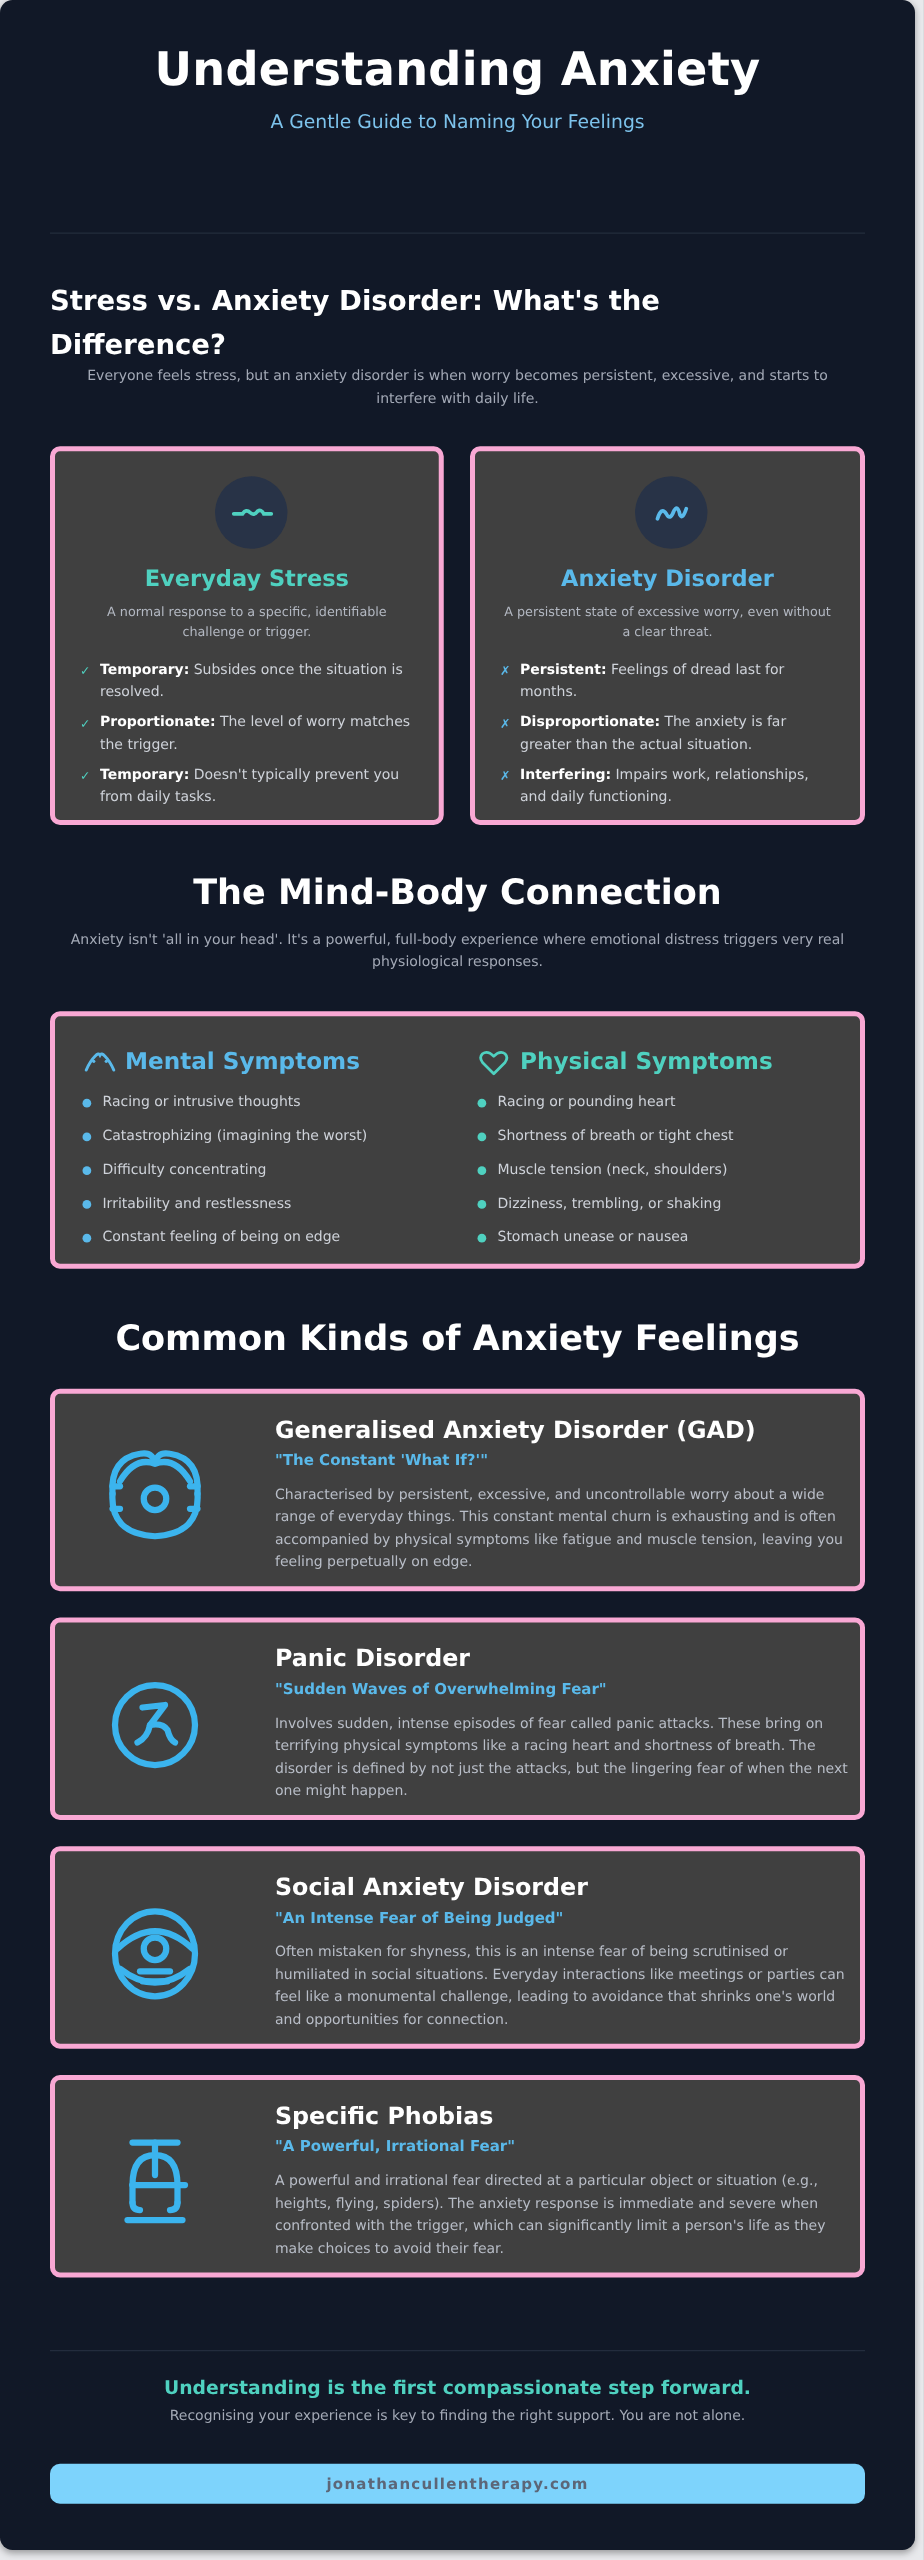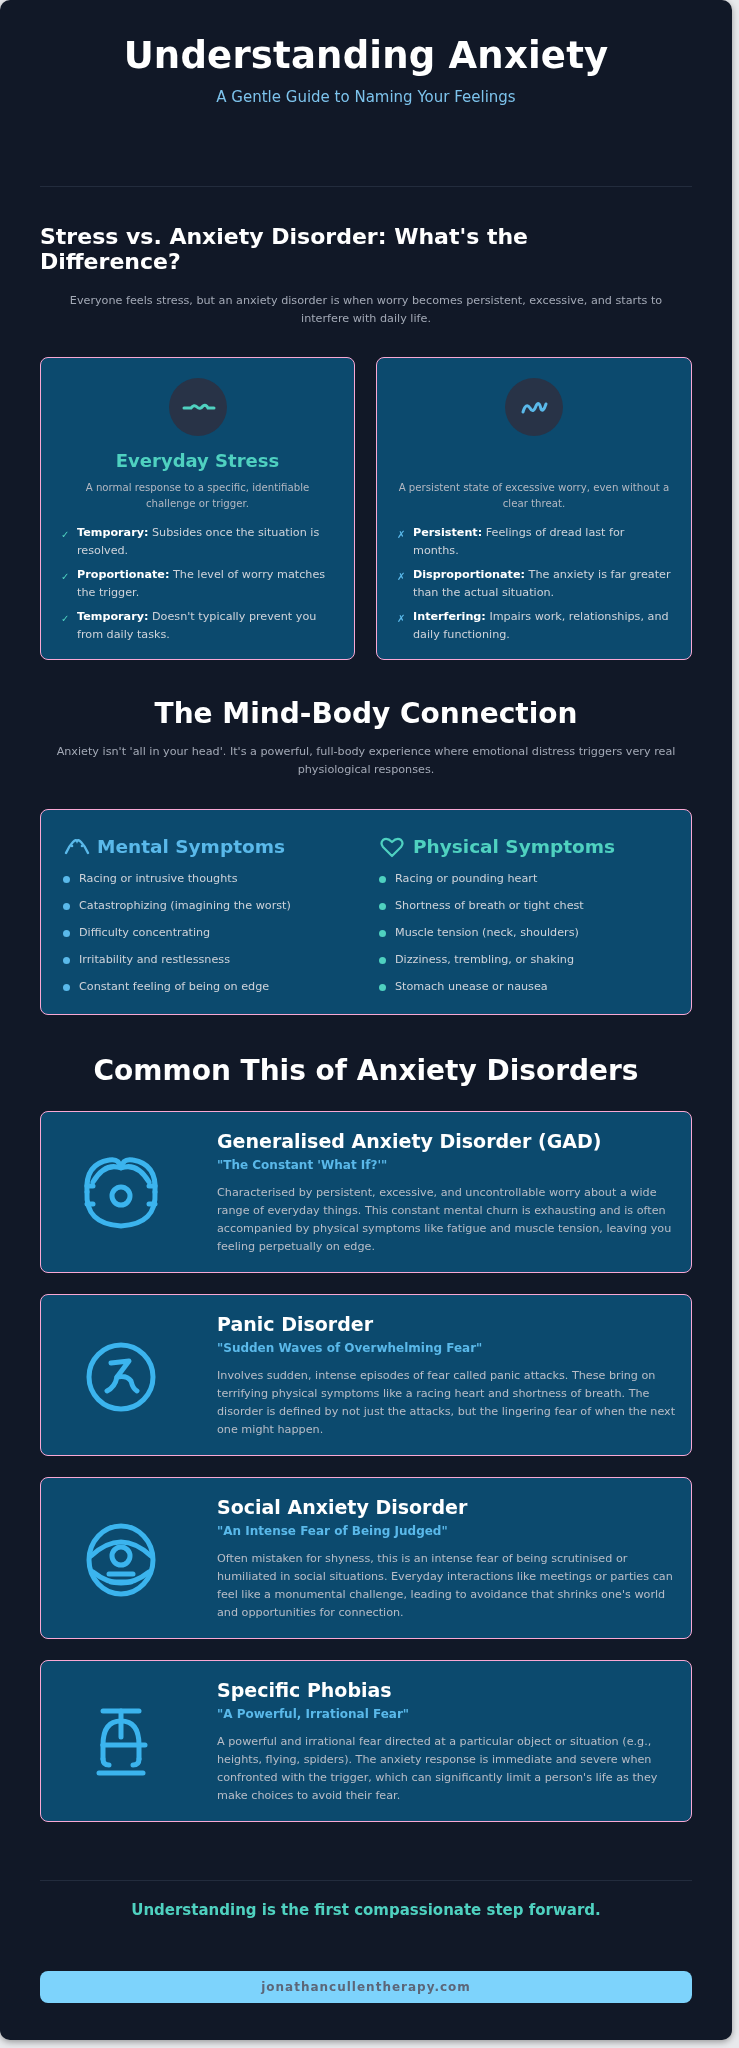--- a/index.html
+++ b/index.html
@@ -11,26 +11,26 @@
     box-shadow: 0 2px 6px rgba(0,0,0,0.35);
   }
 
   
   .title { position: absolute; top: 34px; left: 0; width: 732px; text-align: center; font-size: 37px; font-weight: bold; color: #ffffff; letter-spacing: 0.2px; }
   .subtitle { position: absolute; top: 88px; left: 0; width: 732px; text-align: center; font-size: 15px; color: #7dc3ec; }
   .intro { position: absolute; top: 116px; left: 90px; width: 552px; text-align: center; font-size: 11.2px; line-height: 17px; color: #a3a9b6; }
   .hr { position: absolute; left: 40px; width: 652px; height: 1px; background: #232c3d; }
 
   
-  .h2-left { position: absolute; left: 40px; top: 224px; width: 600px; font-size: 22px; font-weight: bold; color: #ffffff; line-height: 25px; }
+  .h2-left { position: absolute; left: 40px; top: 224px; width: 600px; font-size: 22px; font-weight: bold; color: #ffffff; line-height: 35px; }
   .h2-center { position: absolute; left: 0; width: 732px; text-align: center; font-size: 28px; font-weight: bold; color: #ffffff; }
   .sec-desc { position: absolute; left: 60px; width: 612px; text-align: center; font-size: 11.2px; line-height: 18px; color: #a3a9b6; }
 
   
-  .card { position: absolute; background: #0c4a6e; border: 1px solid #f9a8d4; border-radius: 8px; }
+  .card { position: absolute; background: #404040; border: 4px solid #f9a8d4; border-radius: 8px; }
   .icon-circle { position: absolute; width: 58px; height: 58px; border-radius: 50%; background: #283347; }
   .icon-circle svg { position: absolute; left: 0; top: 0; }
   .card-title { position: absolute; left: 0; width: 100%; text-align: center; font-size: 18px; font-weight: bold; }
   .card-desc { position: absolute; left: 20px; right: 20px; text-align: center; font-size: 10.2px; line-height: 16px; color: #b3b8c2; }
   .pt-list { position: absolute; left: 20px; right: 18px; list-style: none; }
   .pt-list li { position: relative; padding-left: 16px; font-size: 11.2px; line-height: 18px; color: #cfd3da; margin-bottom: 6px; }
   .pt-list li .mark { position: absolute; left: 0; top: 2px; font-size: 10px; }
   .pt-list li b { color: #ffffff; }
 
   
@@ -79,20 +79,21 @@
       <li><span class="mark" style="color:#4fd1c0">✓</span><b>Temporary:</b><span> Doesn't typically prevent you from daily tasks.</span></li>
     </ul>
   </div>
 
   <div class="card" style="left:376px; top:357px; width:316px; height:303px;">
     <div class="icon-circle" style="left:128px; top:20px;">
       <svg width="58" height="58" viewBox="0 0 58 58">
           <path d="M18 34 Q21 24 25 30 Q28 36 31 28 Q34 22 36 31 Q38 35 41 26" fill="none" stroke="#5ab9ea" stroke-width="3" stroke-linecap="round"></path>
         </svg>
     </div>
+    <div class="card-title" style="top:92px; color:#5ab9ea;">Anxiety Disorder</div>
     <p class="card-desc" style="top:122px;">A persistent state of excessive worry, even without a clear threat.</p>
     <ul class="pt-list" style="top:166px;">
       <li><span class="mark" style="color:#5ab9ea">✗</span><b>Persistent:</b><span> Feelings of dread last for months.</span></li>
       <li><span class="mark" style="color:#5ab9ea">✗</span><b>Disproportionate:</b><span> The anxiety is far greater than the actual situation.</span></li>
       <li><span class="mark" style="color:#5ab9ea">✗</span><b>Interfering:</b><span> Impairs work, relationships, and daily functioning.</span></li>
     </ul>
   </div>
 
   <h2 class="h2-center" style="top:697px;">The Mind-Body Connection</h2>
   <p class="sec-desc" style="top:743px; left:50px; width:632px;">Anxiety isn't 'all in your head'. It's a powerful, full-body experience where emotional distress triggers very real physiological responses.</p>
@@ -125,21 +126,21 @@
       <ul class="sym-list">
         <li><span class="dot" style="background:#4fd1c0"></span><span>Racing or pounding heart</span></li>
         <li><span class="dot" style="background:#4fd1c0"></span><span>Shortness of breath or tight chest</span></li>
         <li><span class="dot" style="background:#4fd1c0"></span><span>Muscle tension (neck, shoulders)</span></li>
         <li><span class="dot" style="background:#4fd1c0"></span><span>Dizziness, trembling, or shaking</span></li>
         <li><span class="dot" style="background:#4fd1c0"></span><span>Stomach unease or nausea</span></li>
       </ul>
     </div>
   </div>
 
-  <h2 class="h2-center" style="top:1054px;">Common This of Anxiety Disorders</h2>
+  <h2 class="h2-center" style="top:1054px;">Common Kinds of Anxiety Feelings</h2>
 
   <div class="card" style="left:40px; top:1294px; width:652px; height:162px;">
     <svg class="dis-icon" style="top:42px;" viewBox="0 0 80 80">
       <g fill="none" stroke="#3bb4ee" stroke-width="5" stroke-linecap="round" stroke-linejoin="round">
         <circle cx="40" cy="40" r="32"></circle>
         <path d="M30 26 L48 24 L36 40 Q46 38 50 44 Q52 52 56 54"></path>
         <path d="M36 40 Q34 50 26 54"></path>
       </g>
     </svg>
     <div class="dis-title" style="top:18px;">Panic Disorder</div>
@@ -196,15 +197,16 @@
         <line x1="18" y1="72" x2="62" y2="72"></line>
       </g>
     </svg>
     <div class="dis-title" style="top:18px;">Specific Phobias</div>
     <div class="dis-quote" style="top:46px;">"A Powerful, Irrational Fear"</div>
     <p class="dis-desc" style="top:72px;">A powerful and irrational fear directed at a particular object or situation (e.g., heights, flying, spiders). The anxiety response is immediate and severe when confronted with the trigger, which can significantly limit a person's life as they make choices to avoid their fear.</p>
   </div>
 
   <div class="hr" style="top:1880px;"></div>
   <div class="foot-main" style="top:1901px;">Understanding is the first compassionate step forward.</div>
+  <div class="foot-sub" style="top:1926px;">Recognising your experience is key to finding the right support. You are not alone.</div>
   <div class="url-box" style="top:1971px;">jonathancullentherapy.com</div>
 
 </div>
 
 </body></html>

